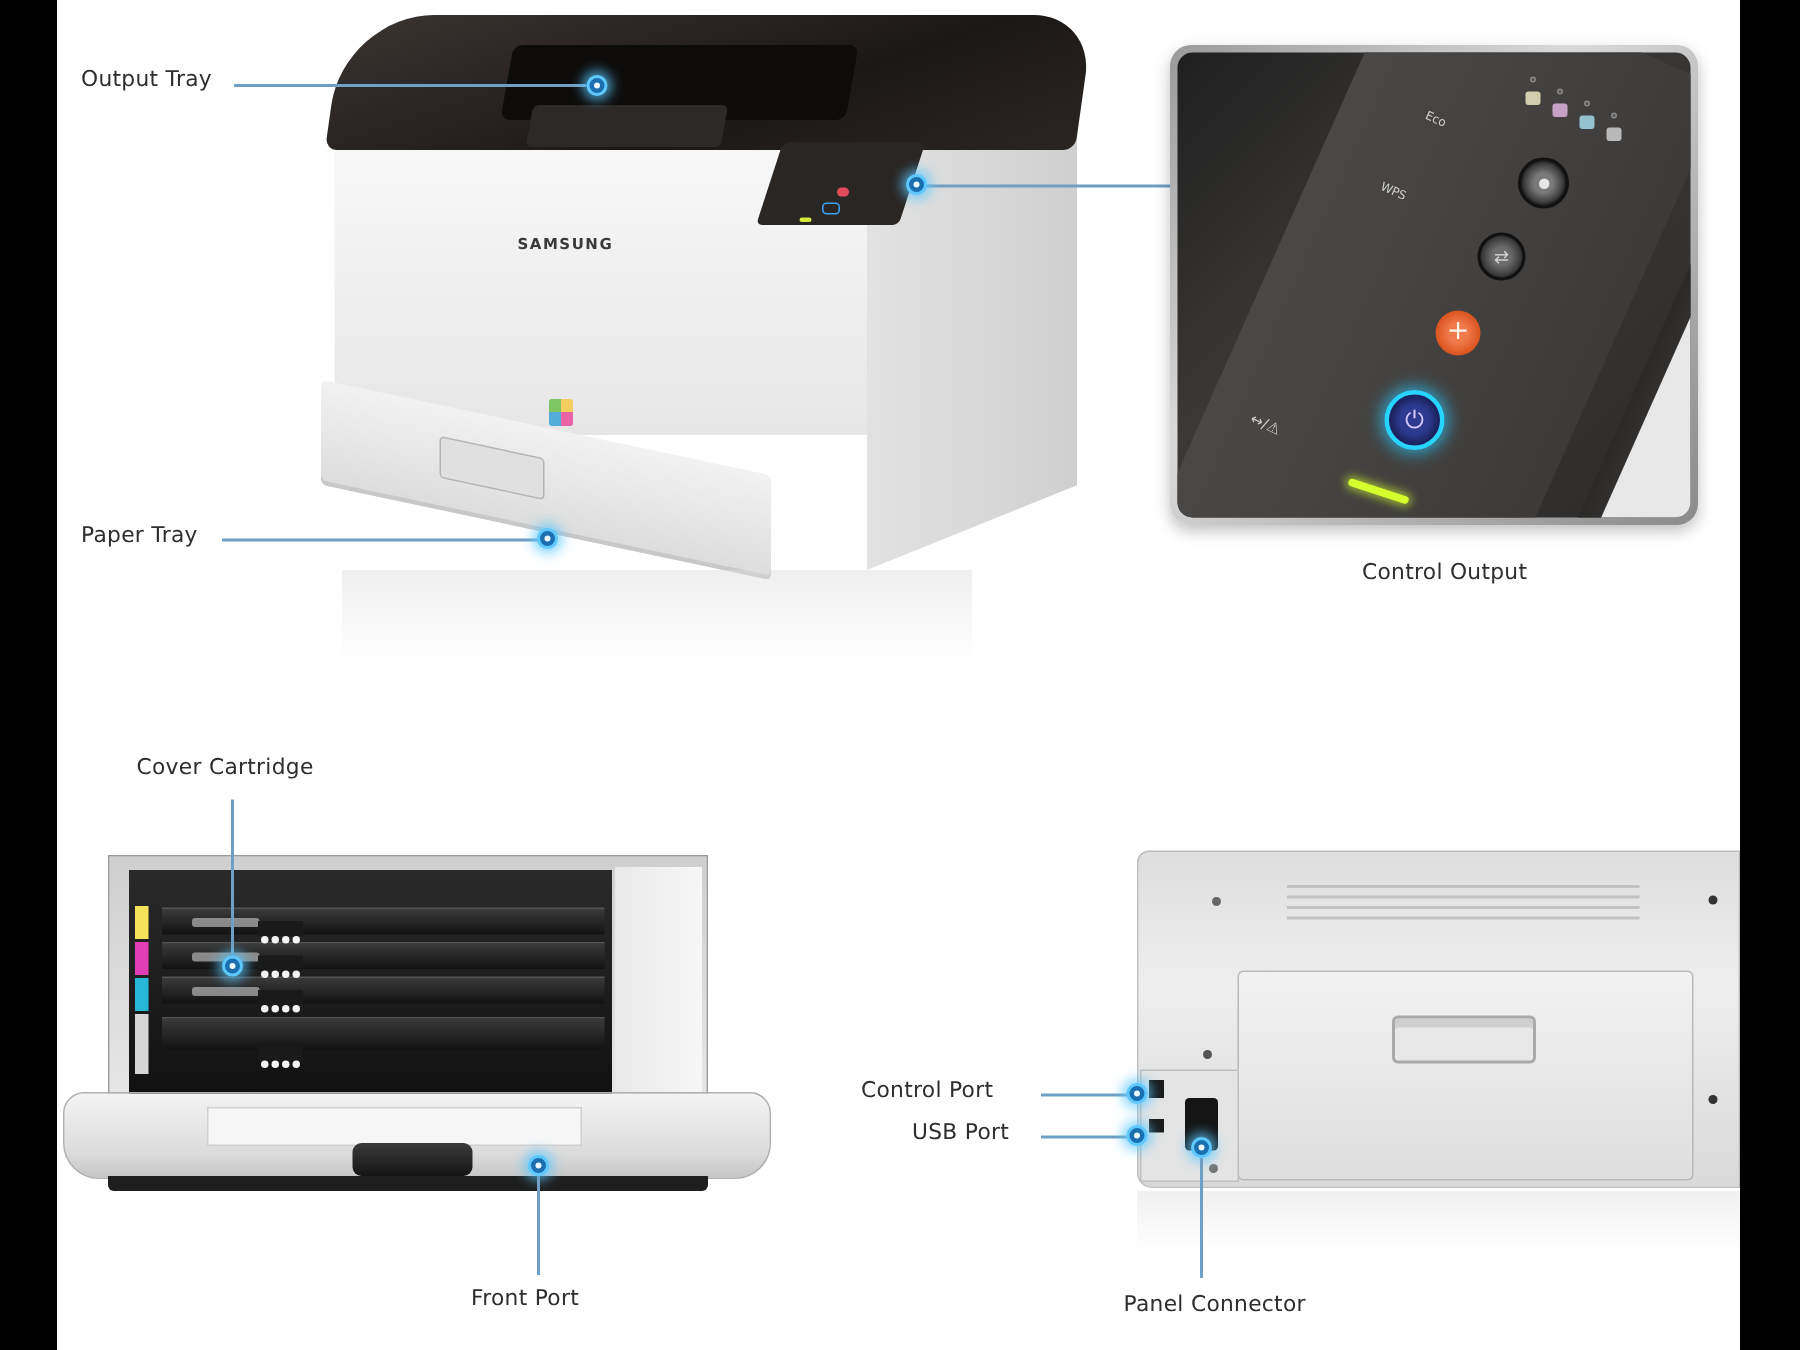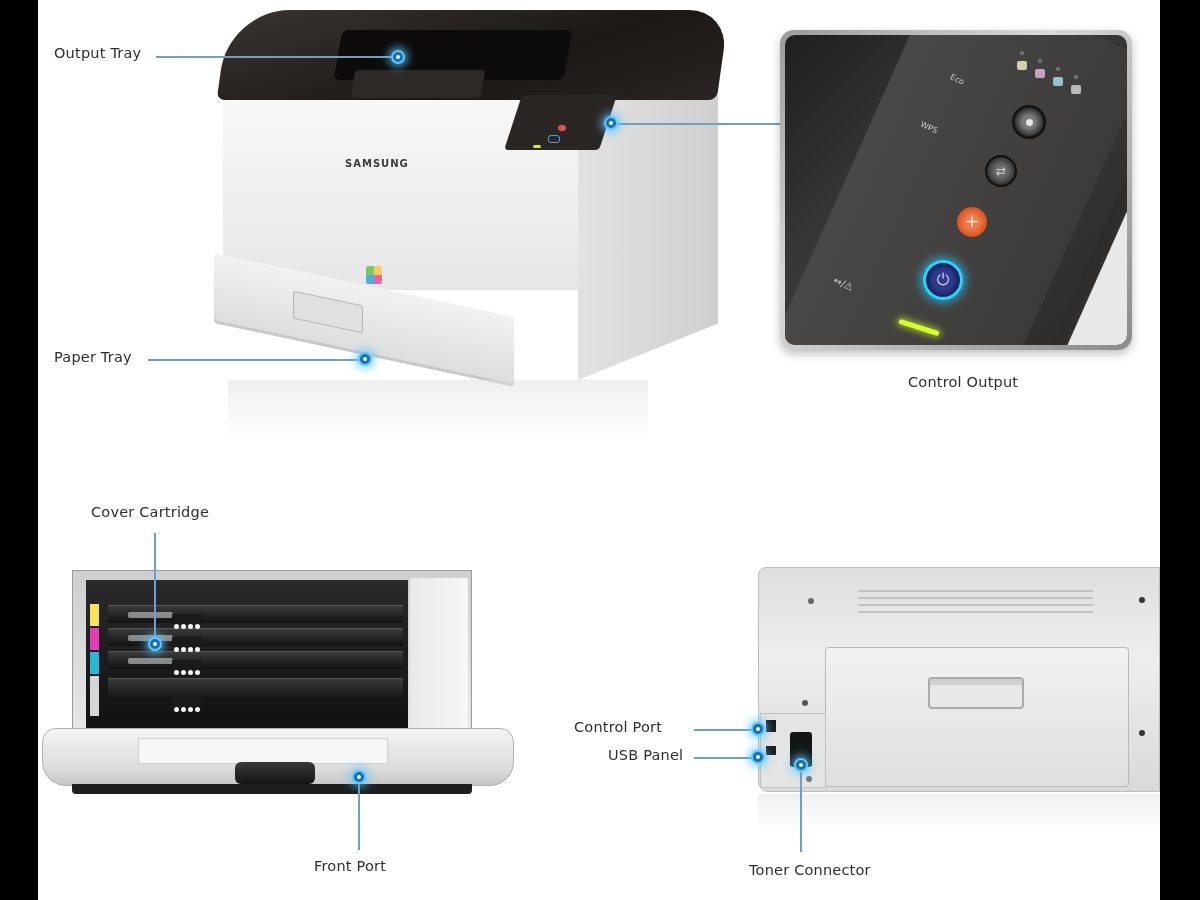--- a/index.html
+++ b/index.html
@@ -177,22 +177,22 @@
     <div class="port" style="left:728px;top:720px;width:10px;height:12px;"></div>
     <div class="port" style="left:728px;top:746px;width:10px;height:9px;"></div>
     <div class="power-socket"></div>
     <div class="screw" style="left:768px;top:776px;background:#777;"></div>
     <div class="abs" style="left:720px;top:794px;width:402px;height:40px;background:linear-gradient(180deg,rgba(225,225,225,0.5),rgba(255,255,255,0));"></div>
 
     <div class="label" style="left:536px;top:719px;">Control Port</div>
     <div class="hline" style="left:656px;top:729px;width:58px;"></div>
     <div class="dot" style="left:713px;top:722px;"></div>
 
-    <div class="label" style="left:570px;top:747px;">USB Panel</div>
+    <div class="label" style="left:570px;top:747px;">USB Port</div>
     <div class="hline" style="left:656px;top:757px;width:58px;"></div>
     <div class="dot" style="left:713px;top:750px;"></div>
 
     <div class="dot" style="left:756px;top:758px;"></div>
     <div class="vline" style="left:762px;top:772px;height:80px;"></div>
-    <div class="label" style="left:711px;top:862px;">Toner Connector</div>
+    <div class="label" style="left:711px;top:862px;">Panel Connector</div>
   </div>
 
 </div>
 
 </body></html>

